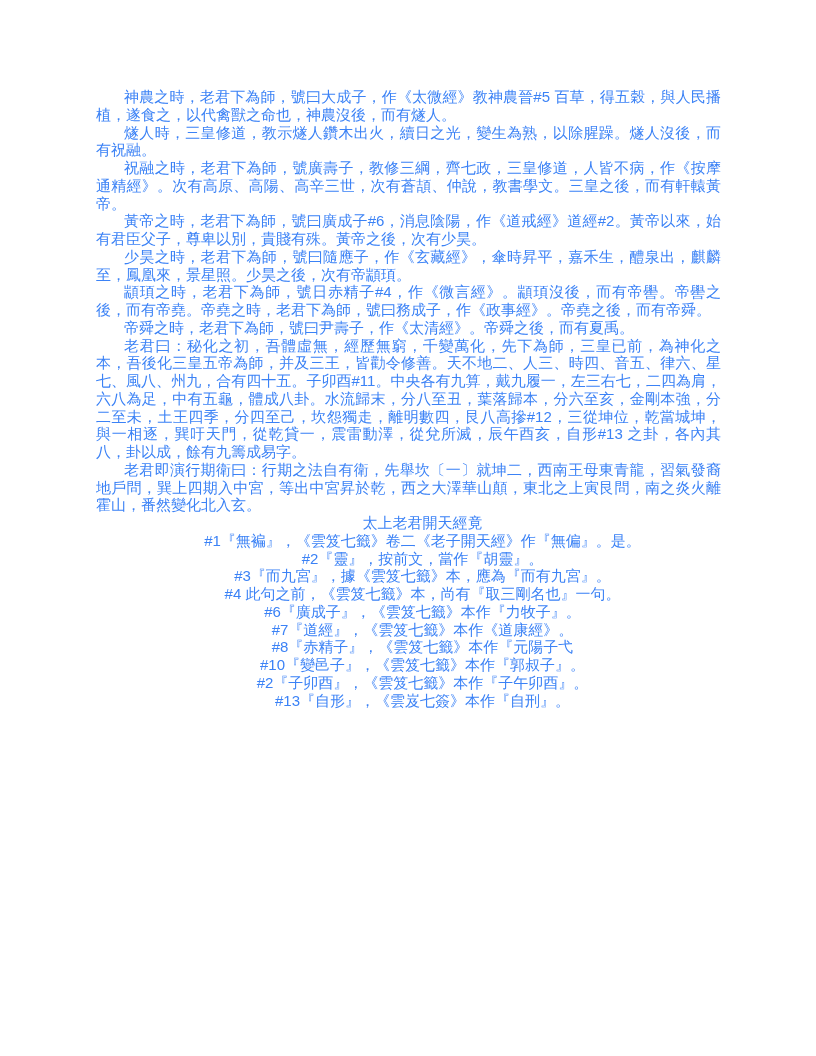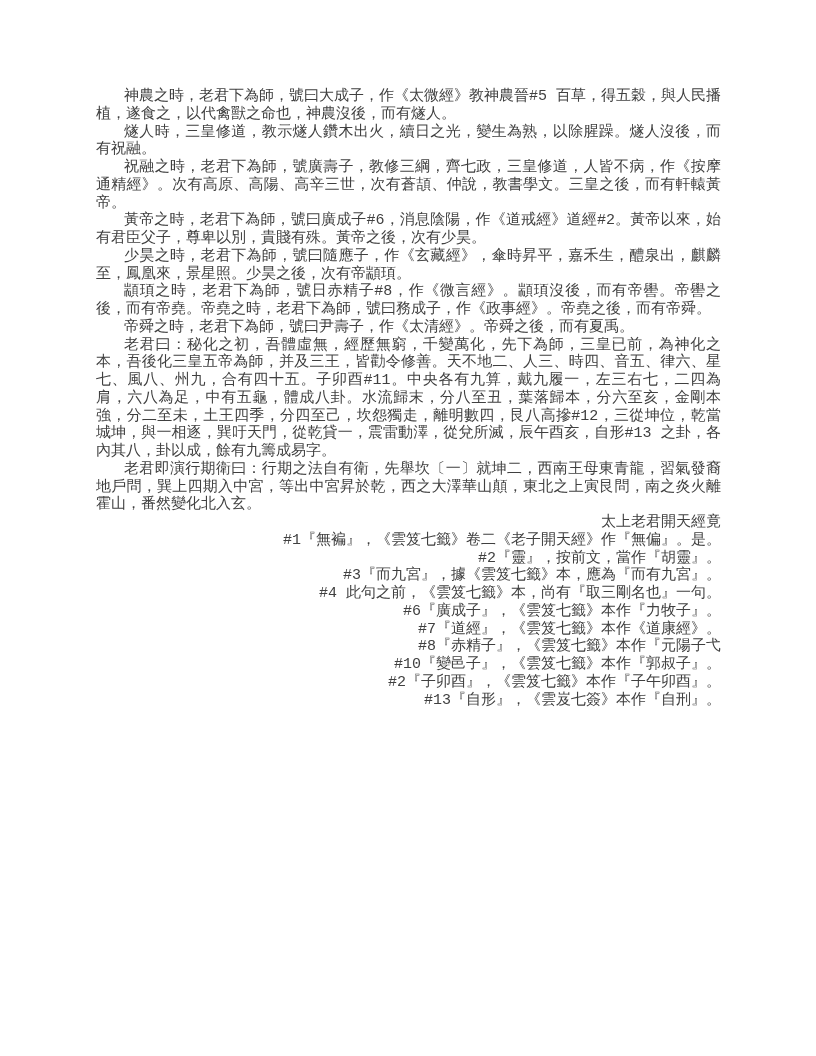--- a/index.html
+++ b/index.html
@@ -16,46 +16,46 @@
   }
   .content {
     position: absolute;
     left: 96px;
     top: 88px;
     width: 625px;
   }
   .para {
     margin: 0;
     padding: 0;
-    font-family: Liberation Mono, monospace;
+    font-family: Liberation Sans, sans-serif;
     font-size: 15px;
     line-height: 17.75px;
-    color: #404040;
+    color: #3b82f6;
     text-align: justify;
     text-indent: 28px;
     word-break: break-all;
   }
   .para.end-title {
-    text-align: right;
+    text-align: center;
   }
   .para.footnote {
-    text-align: right;
+    text-align: center;
   }
 </style>
 </head>
 <body>
 
 <div class="page">
   <div class="content">
     <p class="para">神農之時，老君下為師，號曰大成子，作《太微經》教神農晉#5 百草，得五穀，與人民播植，遂食之，以代禽獸之命也，神農沒後，而有燧人。</p>
     <p class="para">燧人時，三皇修道，教示燧人鑽木出火，續日之光，變生為熟，以除腥躁。燧人沒後，而有祝融。</p>
     <p class="para">祝融之時，老君下為師，號廣壽子，教修三綱，齊七政，三皇修道，人皆不病，作《按摩通精經》。次有高原、高陽、高辛三世，次有蒼頡、仲說，教書學文。三皇之後，而有軒轅黃帝。</p>
     <p class="para">黃帝之時，老君下為師，號曰廣成子#6，消息陰陽，作《道戒經》道經#2。黃帝以來，始有君臣父子，尊卑以別，貴賤有殊。黃帝之後，次有少昊。</p>
     <p class="para">少昊之時，老君下為師，號曰隨應子，作《玄藏經》，傘時昇平，嘉禾生，醴泉出，麒麟至，鳳凰來，景星照。少昊之後，次有帝顓頊。</p>
-    <p class="para">顓頊之時，老君下為師，號日赤精子#8，作《微言經》。顓頊沒後，而有帝嚳。帝嚳之後，而有帝堯。帝堯之時，老君下為師，號曰務成子，作《政事經》。帝堯之後，而有帝舜。</p>
+    <p class="para">顓頊之時，老君下為師，號日赤精子#4，作《微言經》。顓頊沒後，而有帝嚳。帝嚳之後，而有帝堯。帝堯之時，老君下為師，號曰務成子，作《政事經》。帝堯之後，而有帝舜。</p>
     <p class="para">帝舜之時，老君下為師，號曰尹壽子，作《太清經》。帝舜之後，而有夏禹。</p>
     <p class="para">老君曰：秘化之初，吾體虛無，經歷無窮，千變萬化，先下為師，三皇已前，為神化之本，吾後化三皇五帝為師，并及三王，皆勸令修善。天不地二、人三、時四、音五、律六、星七、風八、州九，合有四十五。子卯酉#11。中央各有九算，戴九履一，左三右七，二四為肩，六八為足，中有五龜，體成八卦。水流歸末，分八至丑，葉落歸本，分六至亥，金剛本強，分二至未，土王四季，分四至己，坎怨獨走，離明數四，艮八高摻#12，三從坤位，乾當城坤，與一相逐，巽吁天門，從乾貸一，震雷動澤，從兌所滅，辰午酉亥，自形#13 之卦，各內其八，卦以成，餘有九籌成易字。</p>
     <p class="para">老君即演行期衛曰：行期之法自有衛，先舉坎〔一〕就坤二，西南王母東青龍，習氣發裔地戶問，巽上四期入中宮，等出中宮昇於乾，西之大澤華山顛，東北之上寅艮問，南之炎火離霍山，番然變化北入玄。</p>
     <p class="para end-title">太上老君開天經竟</p>
     <p class="para footnote">#1『無褊』，《雲笈七籤》卷二《老子開天經》作『無偏』。是。</p>
     <p class="para footnote">#2『靈』，按前文，當作『胡靈』。</p>
     <p class="para footnote">#3『而九宮』，據《雲笈七籤》本，應為『而有九宮』。</p>
     <p class="para footnote">#4 此句之前，《雲笈七籤》本，尚有『取三剛名也』一句。</p>
     <p class="para footnote">#6『廣成子』，《雲笈七籤》本作『力牧子』。</p>
     <p class="para footnote">#7『道經』，《雲笈七籤》本作《道康經》。</p>

